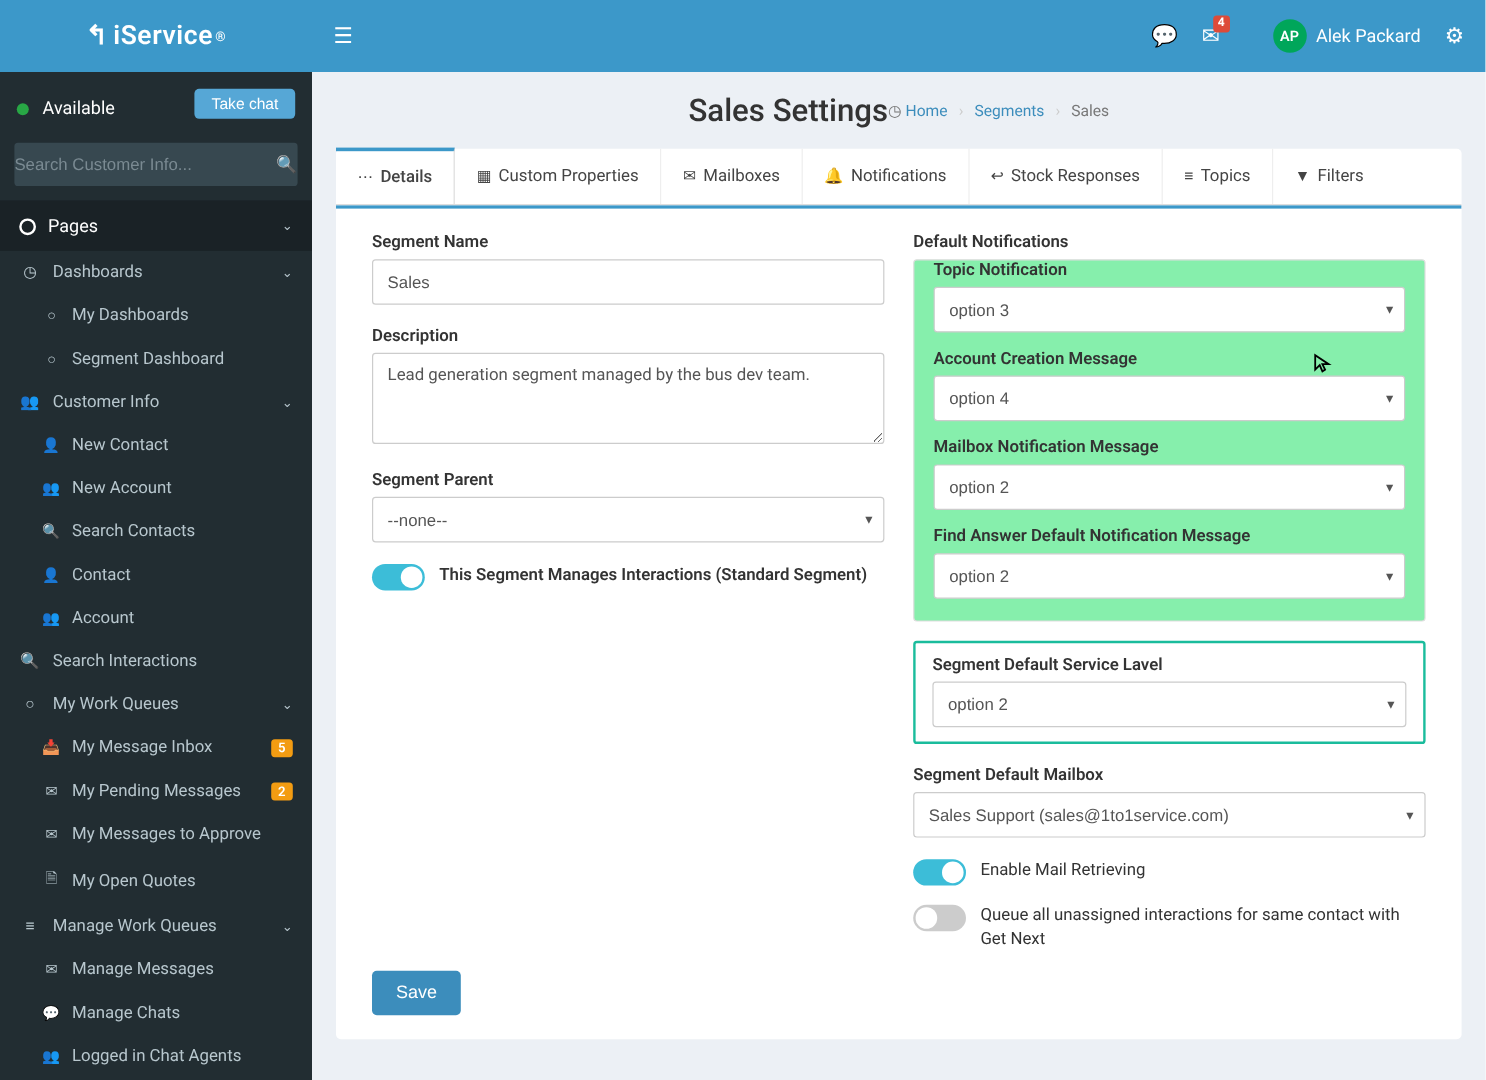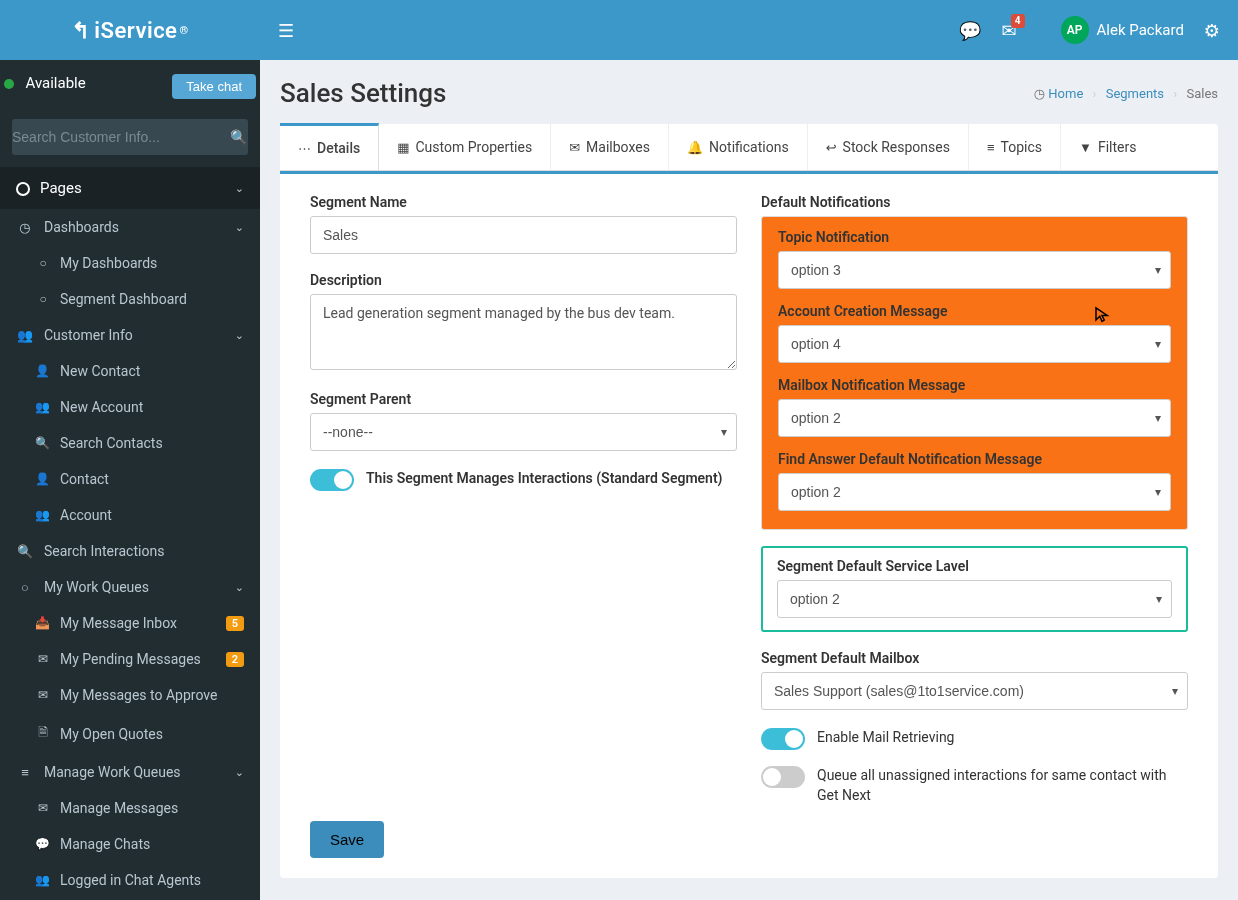--- a/index.html
+++ b/index.html
@@ -3,21 +3,21 @@
 <meta charset="utf-8">
 <style>
 * { box-sizing: border-box; margin: 0; padding: 0; }
 body { font-family: -apple-system, "Segoe UI", Roboto, Arial, sans-serif; font-size: 14px; color: #333; background: #f4f6f9; }
 .app { display: flex; height: 900px; width: 1238px; overflow: hidden; }
 
 
 .sidebar { width: 260px; background: #222d32; color: #b8c7ce; display: flex; flex-direction: column; flex-shrink: 0; }
 .brand { height: 60px; background: #3c98c9; color: #fff; display: flex; align-items: center; justify-content: center; font-size: 22px; font-weight: 600; letter-spacing: 0.5px; }
 .brand .reg { font-size: 11px; vertical-align: super; margin-left: 2px; }
-.status-row { display: flex; align-items: flex-start; justify-content: space-between; padding: 14px 4px; }
+.status-row { display: flex; align-items: flex-end; justify-content: space-between; padding: 14px 14px; }
 .status-dot { display: inline-block; width: 10px; height: 10px; border-radius: 50%; background: #28a745; margin-right: 8px; vertical-align: middle; }
 .status-text { color: #fff; font-size: 15px; }
 .take-chat { background: #56a7d6; color: #fff; border: none; padding: 5px 14px; border-radius: 4px; font-size: 13px; cursor: pointer; }
 .search-wrap { margin: 6px 12px 12px; background: #374850; border-radius: 3px; display: flex; align-items: center; height: 36px; padding: 0 0; }
 .search-wrap input { background: transparent; border: none; color: #b8c7ce; font-size: 14px; flex: 1; outline: none; }
 .search-wrap input::placeholder { color: #7a8a92; }
 .search-icon-sm { color: #7a8a92; font-size: 14px; }
 .nav-header { background: #1a2226; color: #fff; padding: 12px 16px; font-size: 15px; display: flex; align-items: center; justify-content: space-between; cursor: pointer; }
 .nav-header .circle { width: 14px; height: 14px; border: 2px solid #fff; border-radius: 50%; margin-right: 10px; display: inline-block; vertical-align: middle; }
 .nav-item { padding: 10px 16px; font-size: 14px; color: #b8c7ce; display: flex; align-items: center; justify-content: space-between; cursor: pointer; }
@@ -32,21 +32,21 @@
 .main { flex: 1; display: flex; flex-direction: column; background: #ecf0f5; }
 .topbar { height: 60px; background: #3c98c9; display: flex; align-items: center; justify-content: space-between; padding: 0 18px; color: #fff; }
 .hamburger { font-size: 18px; cursor: pointer; }
 .top-right { display: flex; align-items: center; gap: 20px; }
 .top-icon { position: relative; font-size: 18px; cursor: pointer; }
 .notif-badge { position: absolute; top: -6px; right: -8px; background: #dd4b39; color: #fff; font-size: 10px; font-weight: bold; padding: 0 4px; border-radius: 3px; line-height: 14px; }
 .avatar { width: 28px; height: 28px; border-radius: 50%; background: #00a65a; color: #fff; display: inline-flex; align-items: center; justify-content: center; font-size: 12px; font-weight: 600; margin-right: 8px; }
 .user { display: flex; align-items: center; font-size: 15px; cursor: pointer; margin-left: 24px; }
 
 
-.content-header { display: flex; justify-content: space-between; align-items: center; padding: 18px 20px 8px; }
+.content-header { display: flex; justify-content: center; align-items: center; padding: 18px 20px 8px; }
 .page-title { font-size: 26px; font-weight: 500; color: #333; }
 .breadcrumb { font-size: 13px; color: #777; }
 .breadcrumb a { color: #3c8dbc; text-decoration: none; }
 .breadcrumb .sep { margin: 0 6px; color: #ccc; }
 
 
 .tabs { display: flex; background: #fff; border-bottom: 1px solid #ddd; margin: 8px 20px 0; border-radius: 4px 4px 0 0; }
 .tab { padding: 14px 18px; font-size: 14px; color: #444; cursor: pointer; display: flex; align-items: center; gap: 6px; border-right: 1px solid #eee; }
 .tab.active { border-top: 3px solid #3c98c9; margin-top: -1px; font-weight: 500; border-right: 1px solid #ddd; }
 .tab:last-child { border-right: none; }
@@ -57,39 +57,39 @@
 .form-row { display: flex; gap: 24px; }
 .col { flex: 1; }
 .form-group { margin-bottom: 18px; }
 .form-label { display: block; font-size: 14px; font-weight: 600; color: #333; margin-bottom: 6px; }
 .form-control { width: 100%; height: 38px; border: 1px solid #ccc; border-radius: 3px; padding: 0 12px; font-size: 14px; color: #555; background: #fff; }
 textarea.form-control { height: 76px; padding: 10px 12px; resize: both; font-family: inherit; }
 .select-wrap { position: relative; }
 .select-wrap::after { content: "▾"; position: absolute; right: 10px; top: 50%; transform: translateY(-50%); color: #555; pointer-events: none; font-size: 12px; }
 select.form-control { appearance: none; -webkit-appearance: none; padding-right: 28px; }
 
-.notif-box { background: #f97316; border: 1px solid #ddd; border-radius: 3px; padding: 12px 16px 4px; }
+.notif-box { background: #86efac; border: 1px solid #ddd; border-radius: 3px; padding: 0 16px 4px; }
 .notif-box .form-group { margin-bottom: 14px; }
 .notif-box .form-label { font-weight: 600; }
 .notif-box .form-control { background: #fff; }
 
 .highlight-box { border: 2px solid #1abc9c; border-radius: 3px; padding: 10px 14px 12px; margin-bottom: 18px; }
 .highlight-box .form-group { margin-bottom: 0; }
 .highlight-box .form-control { background: #fff; }
 
 .toggle-row { display: flex; align-items: flex-start; gap: 12px; margin-bottom: 16px; }
 .toggle { width: 44px; height: 22px; border-radius: 11px; position: relative; cursor: pointer; flex-shrink: 0; }
 .toggle.on { background: #3cbdd8; }
 .toggle.off { background: #ccc; }
 .toggle::after { content: ""; width: 18px; height: 18px; background: #fff; border-radius: 50%; position: absolute; top: 2px; transition: left .2s; }
 .toggle.on::after { left: 24px; }
 .toggle.off::after { left: 2px; }
 .toggle-label { font-size: 14px; color: #333; font-weight: 600; line-height: 1.4; }
 
-.btn-save { background: #3c8dbc; color: #000000; border: none; padding: 10px 20px; border-radius: 4px; font-size: 15px; cursor: pointer; }
+.btn-save { background: #3c8dbc; color: #ffffff; border: none; padding: 10px 20px; border-radius: 4px; font-size: 15px; cursor: pointer; }
 </style>
 </head>
 <body>
 
 <div class="app">
 
   <div class="sidebar">
     <div class="brand">
       <span style="margin-right:4px;">↰</span>
         <span>iService</span>

